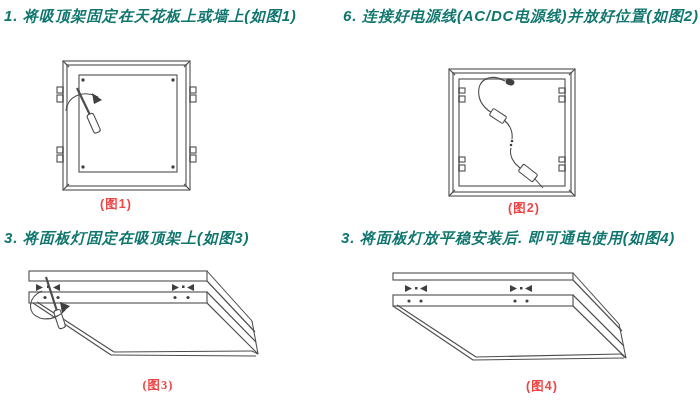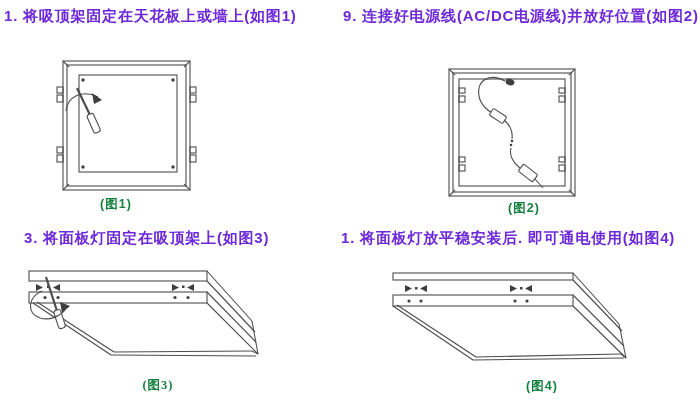--- a/index.html
+++ b/index.html
@@ -1,54 +1,54 @@
 <!DOCTYPE html>
 <html><head>
 <meta charset="utf-8">
 <style>
   html,body{margin:0;padding:0;background:#ffffff;}
   .page{
     position:relative;width:700px;height:405px;background:#ffffff;
     font-family:"Liberation Sans","DejaVu Sans",sans-serif;overflow:hidden;
   }
   .step{
-    position:absolute;font-size:15px;font-weight:bold;color:#6d28d9;
-    letter-spacing:0.8px;white-space:nowrap;
+    position:absolute;font-size:15px;font-weight:bold;color:#0f766e;
+    letter-spacing:0.8px;white-space:nowrap;font-style:italic;
   }
   .step1{left:4px;top:7px;}
   .step2{left:343px;top:7px;}
-  .step3{left:4px;top:229px;margin-left:20px;}
+  .step3{left:4px;top:229px;}
   .step4{left:341px;top:229px;}
   .fig{position:absolute;margin:0;padding:0;}
   .fig1{left:55px;top:50px;}
   .fig2{left:443px;top:62px;}
   .fig3{left:20px;top:260px;}
   .fig4{left:383px;top:260px;}
   .caption{
     position:absolute;width:60px;text-align:center;
-    font-size:12.5px;font-weight:bold;color:#15803d;letter-spacing:1px;white-space:nowrap;
+    font-size:12.5px;font-weight:bold;color:#ef4444;letter-spacing:1px;white-space:nowrap;
   }
   .cap1{left:86px;top:196px;}
   .cap2{left:494px;top:200px;text-align:center;}
   .cap3{left:128px;top:377px;font-family:Liberation Serif, serif;}
   .cap4{left:512px;top:378px;}
   svg .ln{stroke:#4d4d4d;fill:none;stroke-width:1.1;}
   svg .thk{stroke:#4d4d4d;fill:none;stroke-width:2.2;}
   svg .fl{fill:#3f3f3f;stroke:none;}
   svg .hd{fill:#ffffff;stroke:#4d4d4d;stroke-width:1.1;}
 </style>
 </head>
 <body>
 
 <div class="page">
 
   <div class="step step1">1. 将吸顶架固定在天花板上或墙上(如图1)</div>
-  <div class="step step2">9. 连接好电源线(AC/DC电源线)并放好位置(如图2)</div>
+  <div class="step step2">6. 连接好电源线(AC/DC电源线)并放好位置(如图2)</div>
   <div class="step step3">3. 将面板灯固定在吸顶架上(如图3)</div>
-  <div class="step step4">1. 将面板灯放平稳安装后. 即可通电使用(如图4)</div>
+  <div class="step step4">3. 将面板灯放平稳安装后. 即可通电使用(如图4)</div>
 
   <figure class="fig fig1">
     <svg width="150" height="148" viewBox="0 0 150 148">
       <g>
         <rect class="ln" x="8" y="11" width="127" height="129"></rect>
         <rect class="ln" x="12" y="15" width="119" height="121"></rect>
         <rect class="ln" x="24" y="25" width="98" height="97"></rect>
         <line class="ln" x1="8" y1="11" x2="14" y2="17"></line>
         <line class="ln" x1="135" y1="11" x2="129" y2="17"></line>
         <line class="ln" x1="8" y1="140" x2="14" y2="134"></line>

